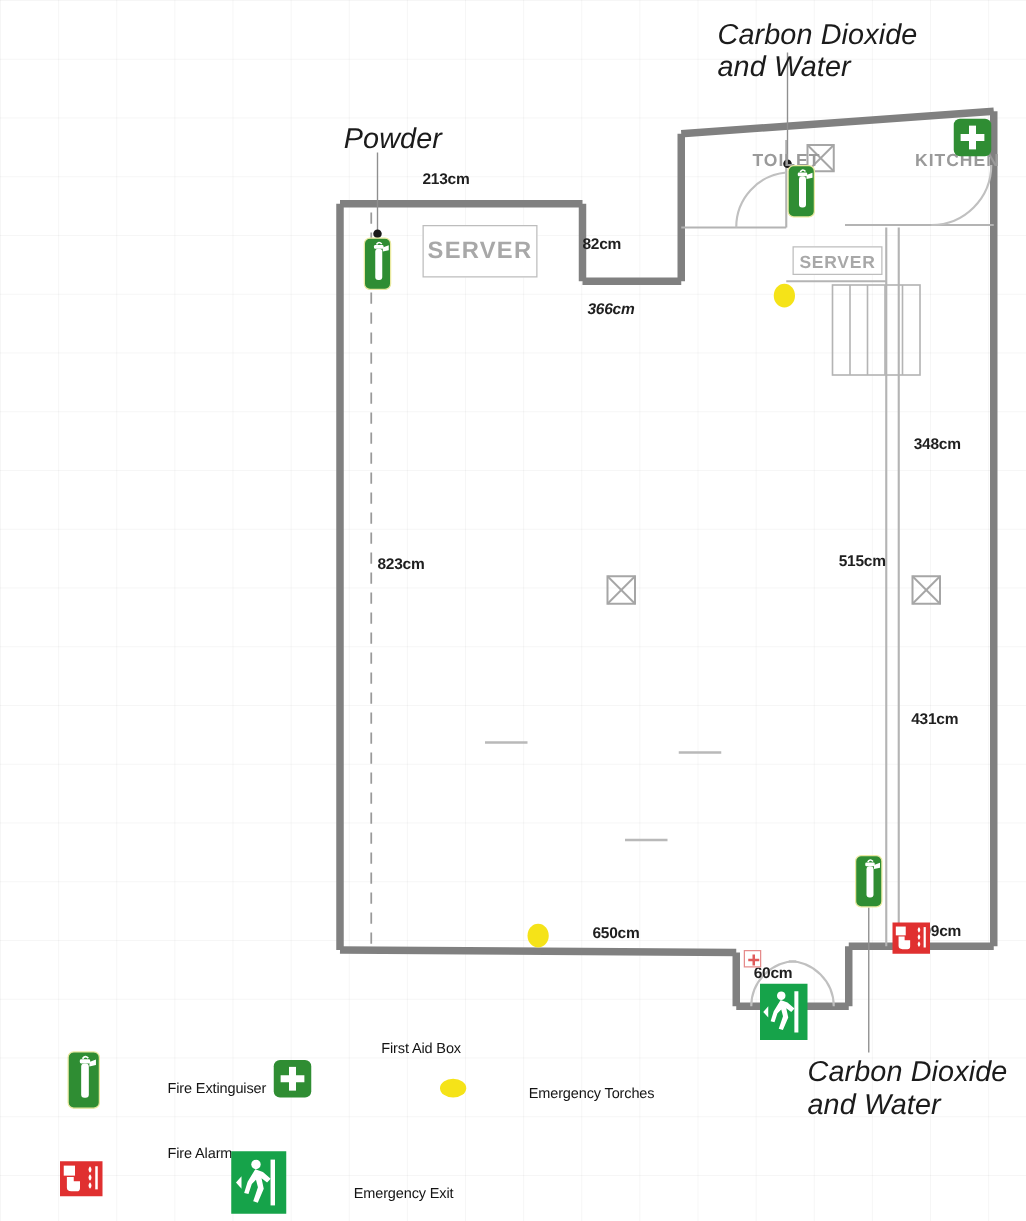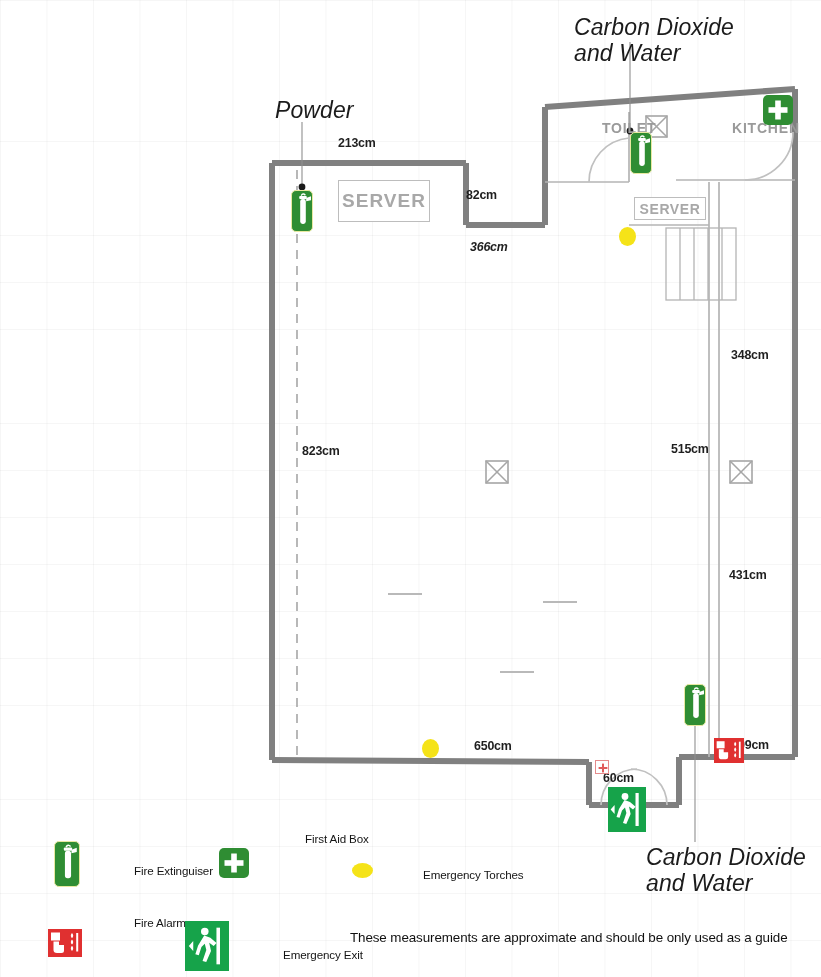--- a/index.html
+++ b/index.html
@@ -341,14 +341,13 @@
       <div class="leg-text" style="left: 92px; top: 916px;">Fire Alarm</div>
       <div style="position: absolute; left: 185px; top: 921px; width: 44px; height: 50px; box-sizing: border-box; background: rgb(22, 163, 74);"><svg width="44" height="50" viewBox="0 0 38 45" xmlns="http://www.w3.org/2000/svg">
     <circle cx="17" cy="9.5" r="3.4" fill="#fff"></circle>
     <path d="M16.5 13 L11 22 L8.5 30 L11.6 30.8 L14 23.5 L17 20.5 L18.4 26 L15 36 L18.3 37 L22.6 27 L21 19.5 L25 22.5 L27.6 19.8 L22 15 Z" fill="#fff"></path>
     <rect x="27.5" y="6" width="3.2" height="33" fill="#fff"></rect>
     <path d="M6.6 18 L6.6 27 L2.6 22.5 Z" fill="#fff"></path>
   </svg></div>
       <div class="leg-text" style="left: 241px; top: 948px;">Emergency Exit</div>
     </div>
 
-  <div class="note" style="left:350px; top:930px;">These measurements are approximate and should be only used as a guide</div>
 </div>
 
 </body></html>

